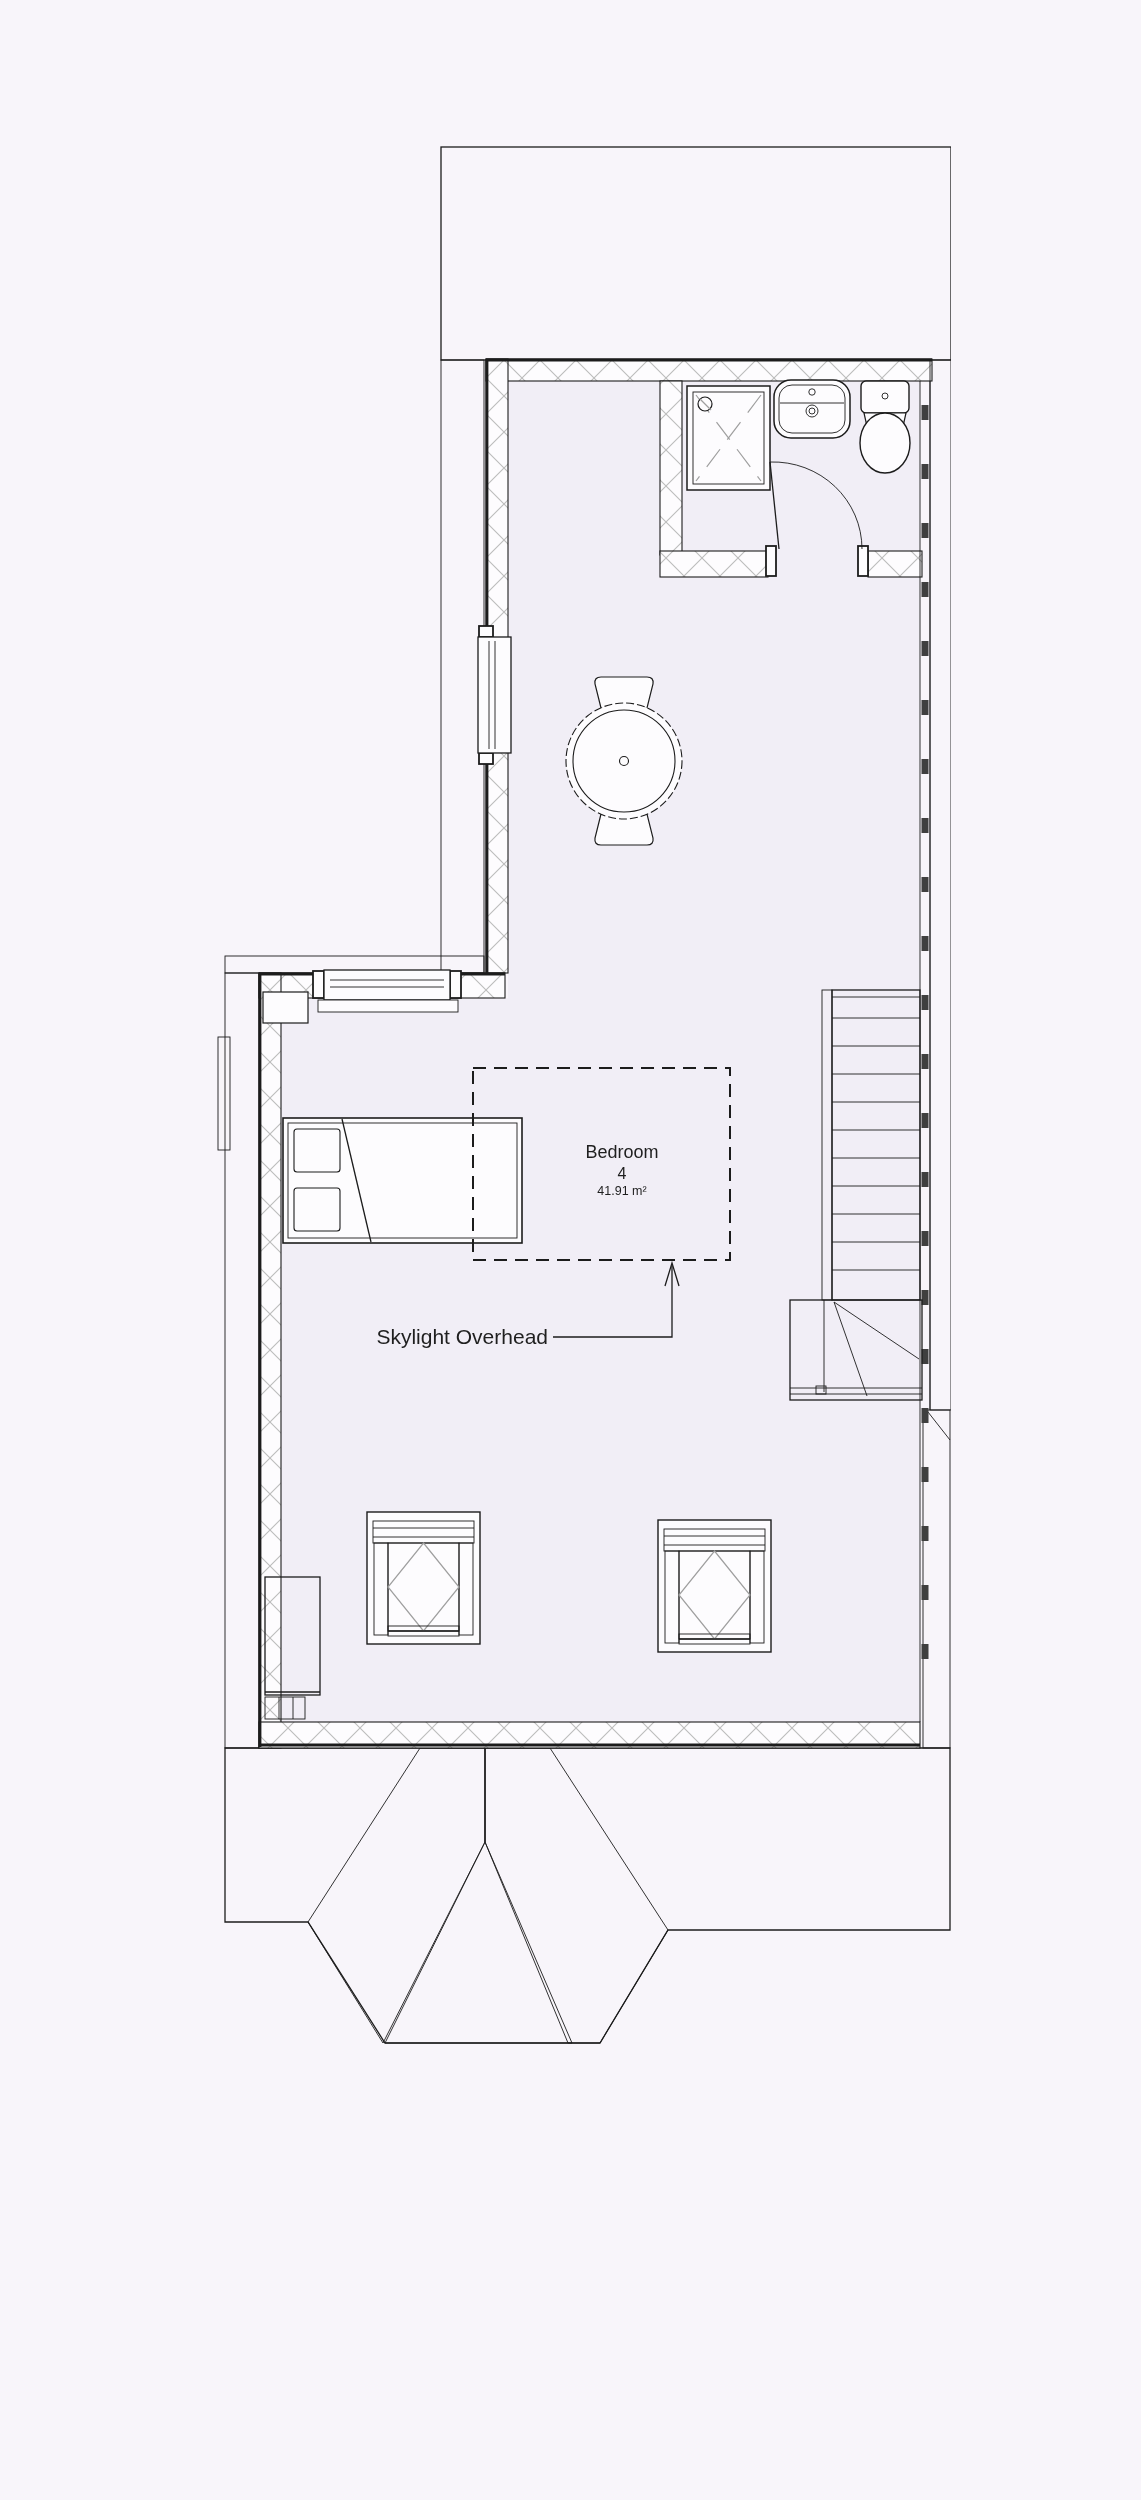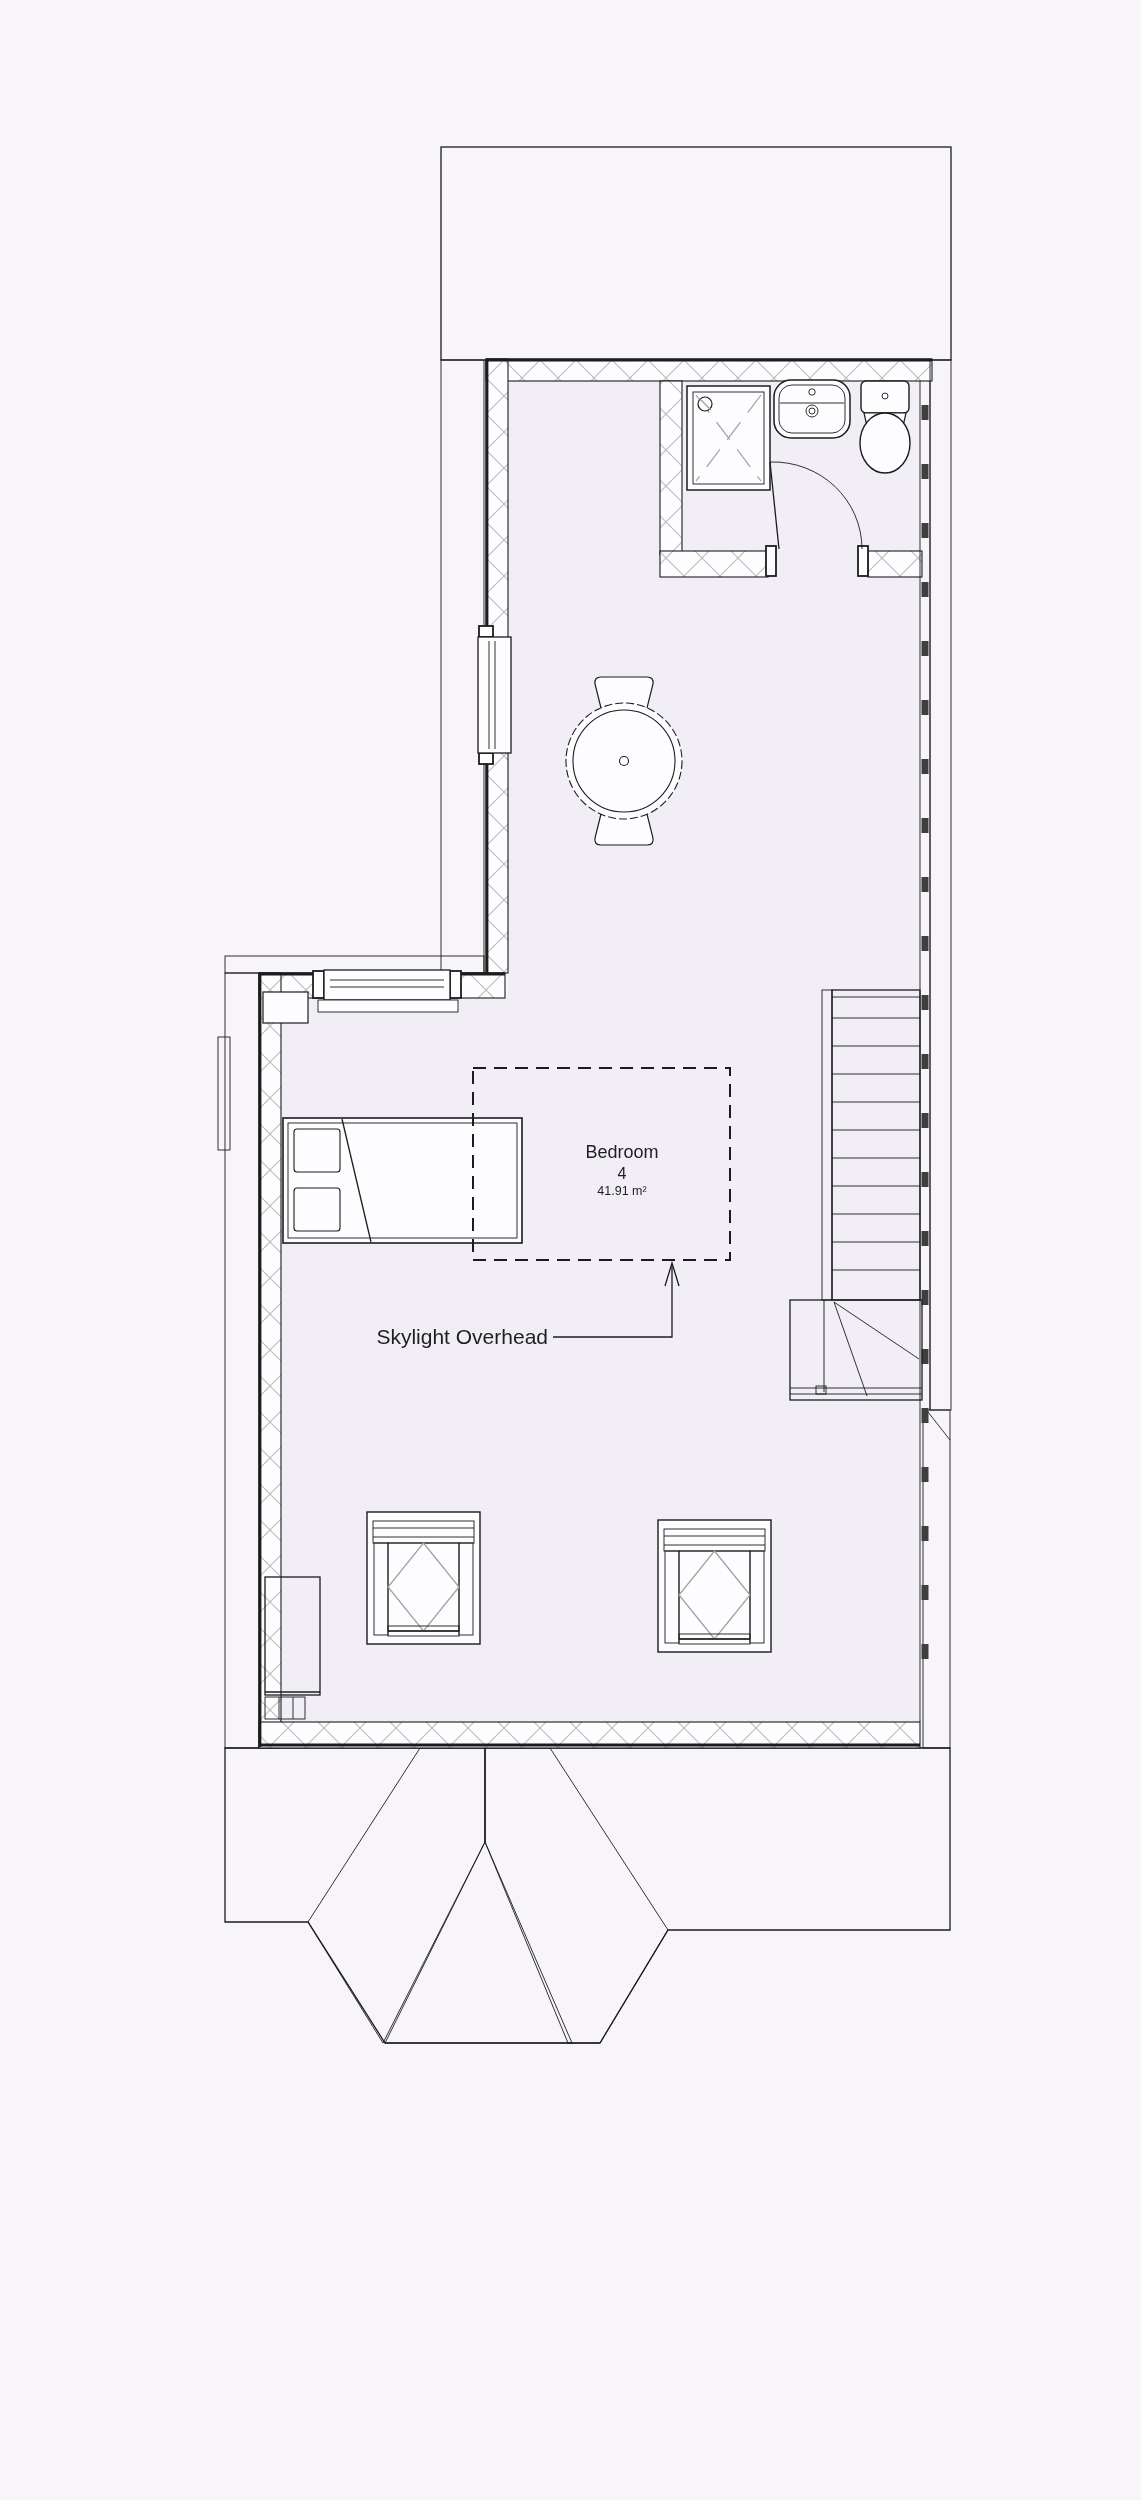--- a/index.html
+++ b/index.html
@@ -1,20 +1,20 @@
 <!DOCTYPE html>
 <html style="--background: #f8f5fa; --interior: #f1eef6; --line: #1c1c1c; --hatch: #bcbcbc; --brick-joint: #3c3c3c; --furniture-fill: #fdfcfe; --accent-gray: #9f9f9f; --text: #1f1f1f;"><head>
 <meta charset="utf-8">
 <style>
   :root{
     --background:#f8f5fa; --interior:#f1eef6; --line:#1c1c1c; --hatch:#bcbcbc;
     --brick-joint:#3c3c3c; --furniture-fill:#fdfcfe; --accent-gray:#9f9f9f; --text:#1f1f1f;
   }
   html,body{margin:0;padding:0;background:var(--background);}
-  .page{width:1141px;height:2500px;position:relative;background:var(--background);overflow:hidden;}
+  .page{width:951px;height:2500px;position:relative;background:var(--background);overflow:hidden;}
   svg{display:block}
   svg text{font-family:"Liberation Sans",sans-serif;fill:var(--text);}
   .ln{fill:none;stroke:var(--line);stroke-width:1.3;}
   .th{fill:none;stroke:var(--line);stroke-width:0.9;}
   .t3{fill:none;stroke:var(--line);stroke-width:2.8;}
   .wallr{fill:url(#hatchX);stroke:var(--line);stroke-width:1.1;}
   .wt{fill:var(--furniture-fill);stroke:var(--line);}
   .gray{fill:none;stroke:var(--accent-gray);stroke-width:1.2;}
   .joint{stroke:var(--brick-joint);stroke-width:1;fill:none;}
   .pbg{fill:var(--furniture-fill);}

